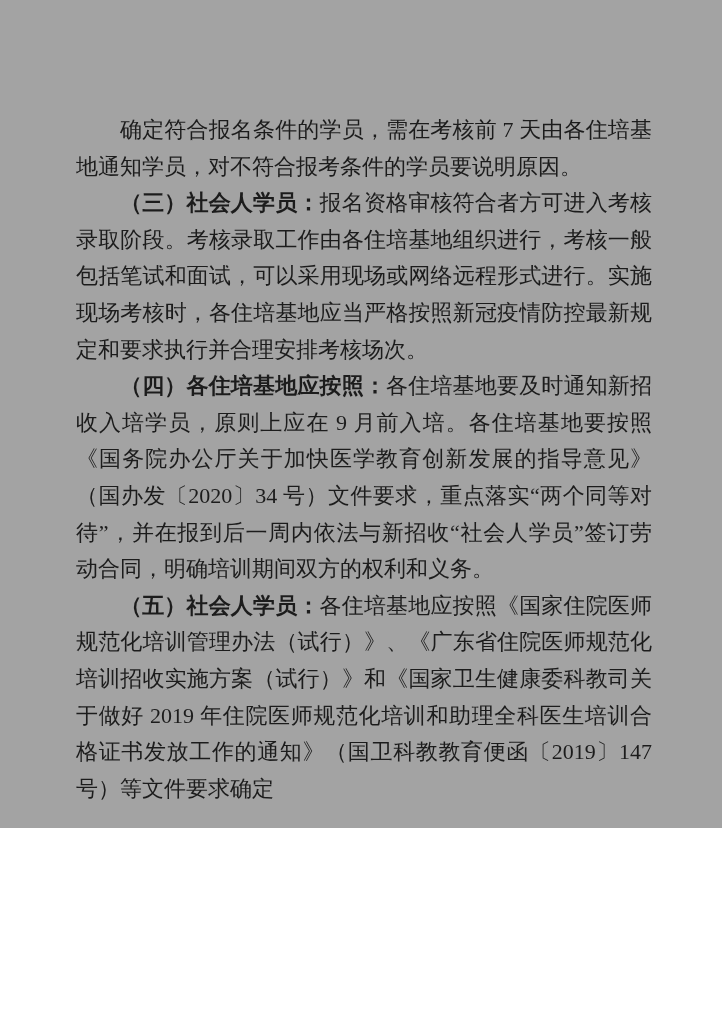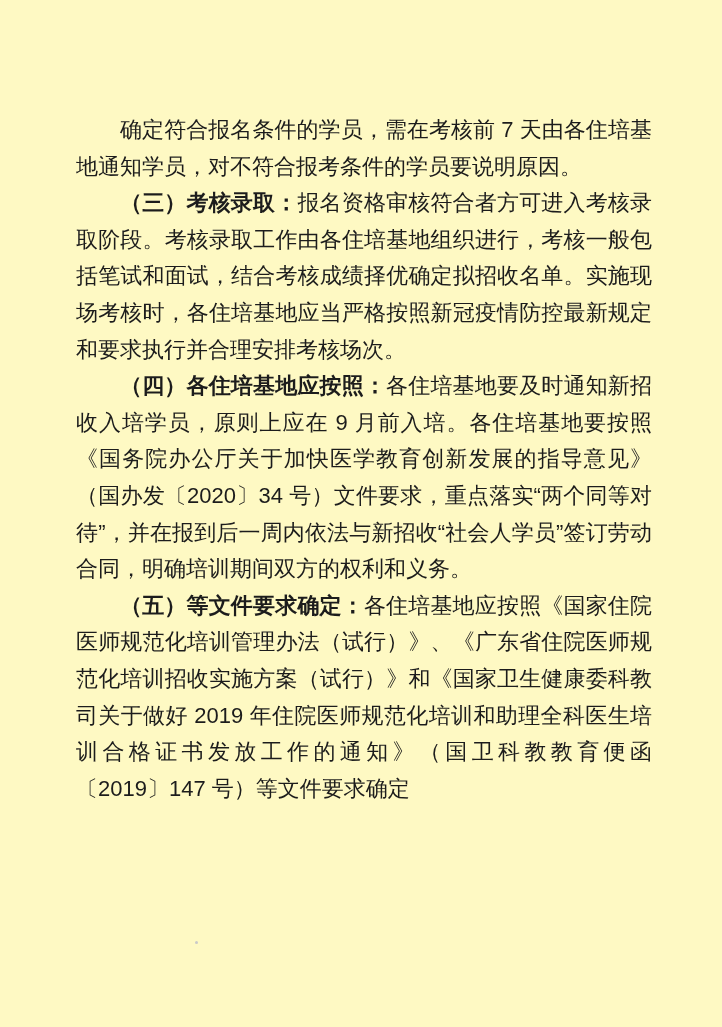--- a/index.html
+++ b/index.html
@@ -3,24 +3,24 @@
 <meta charset="utf-8">
 <style>
   html, body {
     margin: 0;
     padding: 0;
     background: #ffffff;
   }
   .page {
     position: relative;
     width: 722px;
-    height: 1027px;
-    background: #fef9c3;
+    height: 828px;
+    background: #a3a3a3;
     overflow: hidden;
-    font-family: Liberation Sans, sans-serif;
+    font-family: Liberation Serif, serif;
   }
   .text-block {
     position: absolute;
     left: 76px;
     top: 112px;
     width: 576px;
     color: #1c1c1c;
     font-size: 22px;
     line-height: 36.6px;
     text-align: justify;
@@ -43,18 +43,18 @@
     background: #c9c9c9;
     border-radius: 50%;
   }
 </style>
 </head>
 <body>
 
 <div class="page">
   <div class="text-block">
     <p class="para"><b class="plabel"></b><span>确定符合报名条件的学员，需在考核前 7 天由各住培基地通知学员，对不符合报考条件的学员要说明原因。</span></p>
-    <p class="para"><b class="plabel">（三）考核录取：</b><span>报名资格审核符合者方可进入考核录取阶段。考核录取工作由各住培基地组织进行，考核一般包括笔试和面试，结合考核成绩择优确定拟招收名单。实施现场考核时，各住培基地应当严格按照新冠疫情防控最新规定和要求执行并合理安排考核场次。</span></p>
+    <p class="para"><b class="plabel">（三）社会人学员：</b><span>报名资格审核符合者方可进入考核录取阶段。考核录取工作由各住培基地组织进行，考核一般包括笔试和面试，可以采用现场或网络远程形式进行。实施现场考核时，各住培基地应当严格按照新冠疫情防控最新规定和要求执行并合理安排考核场次。</span></p>
     <p class="para"><b class="plabel">（四）各住培基地应按照：</b><span>各住培基地要及时通知新招收入培学员，原则上应在 9 月前入培。各住培基地要按照《国务院办公厅关于加快医学教育创新发展的指导意见》（国办发〔2020〕34 号）文件要求，重点落实“两个同等对待”，并在报到后一周内依法与新招收“社会人学员”签订劳动合同，明确培训期间双方的权利和义务。</span></p>
-    <p class="para"><b class="plabel">（五）等文件要求确定：</b><span>各住培基地应按照《国家住院医师规范化培训管理办法（试行）》、《广东省住院医师规范化培训招收实施方案（试行）》和《国家卫生健康委科教司关于做好 2019 年住院医师规范化培训和助理全科医生培训合格证书发放工作的通知》（国卫科教教育便函〔2019〕147 号）等文件要求确定</span></p>
+    <p class="para"><b class="plabel">（五）社会人学员：</b><span>各住培基地应按照《国家住院医师规范化培训管理办法（试行）》、《广东省住院医师规范化培训招收实施方案（试行）》和《国家卫生健康委科教司关于做好 2019 年住院医师规范化培训和助理全科医生培训合格证书发放工作的通知》（国卫科教教育便函〔2019〕147 号）等文件要求确定</span></p>
   </div>
   <div class="speck"></div>
 </div>
 
 </body></html>

